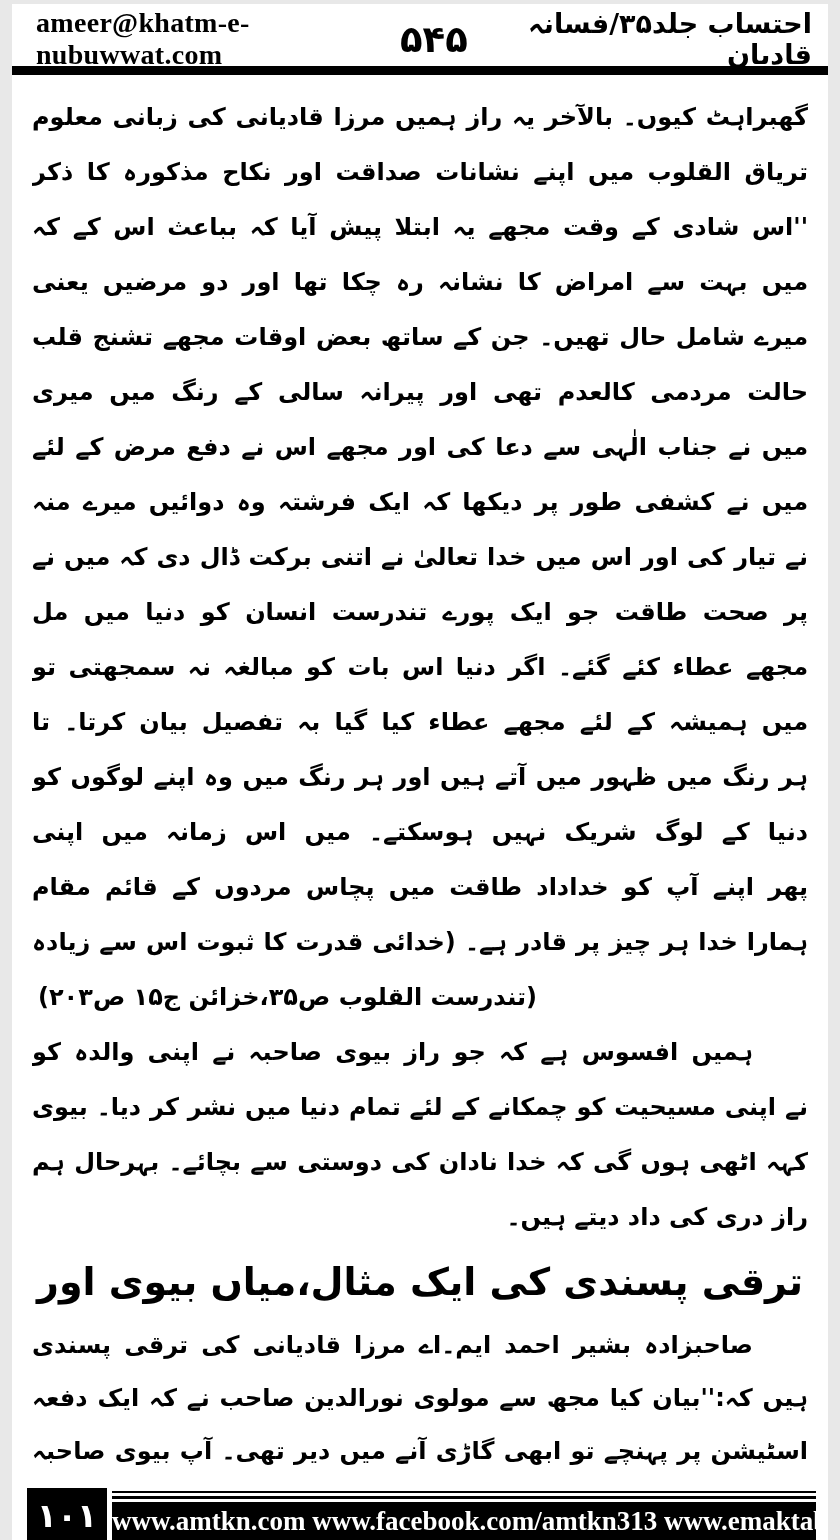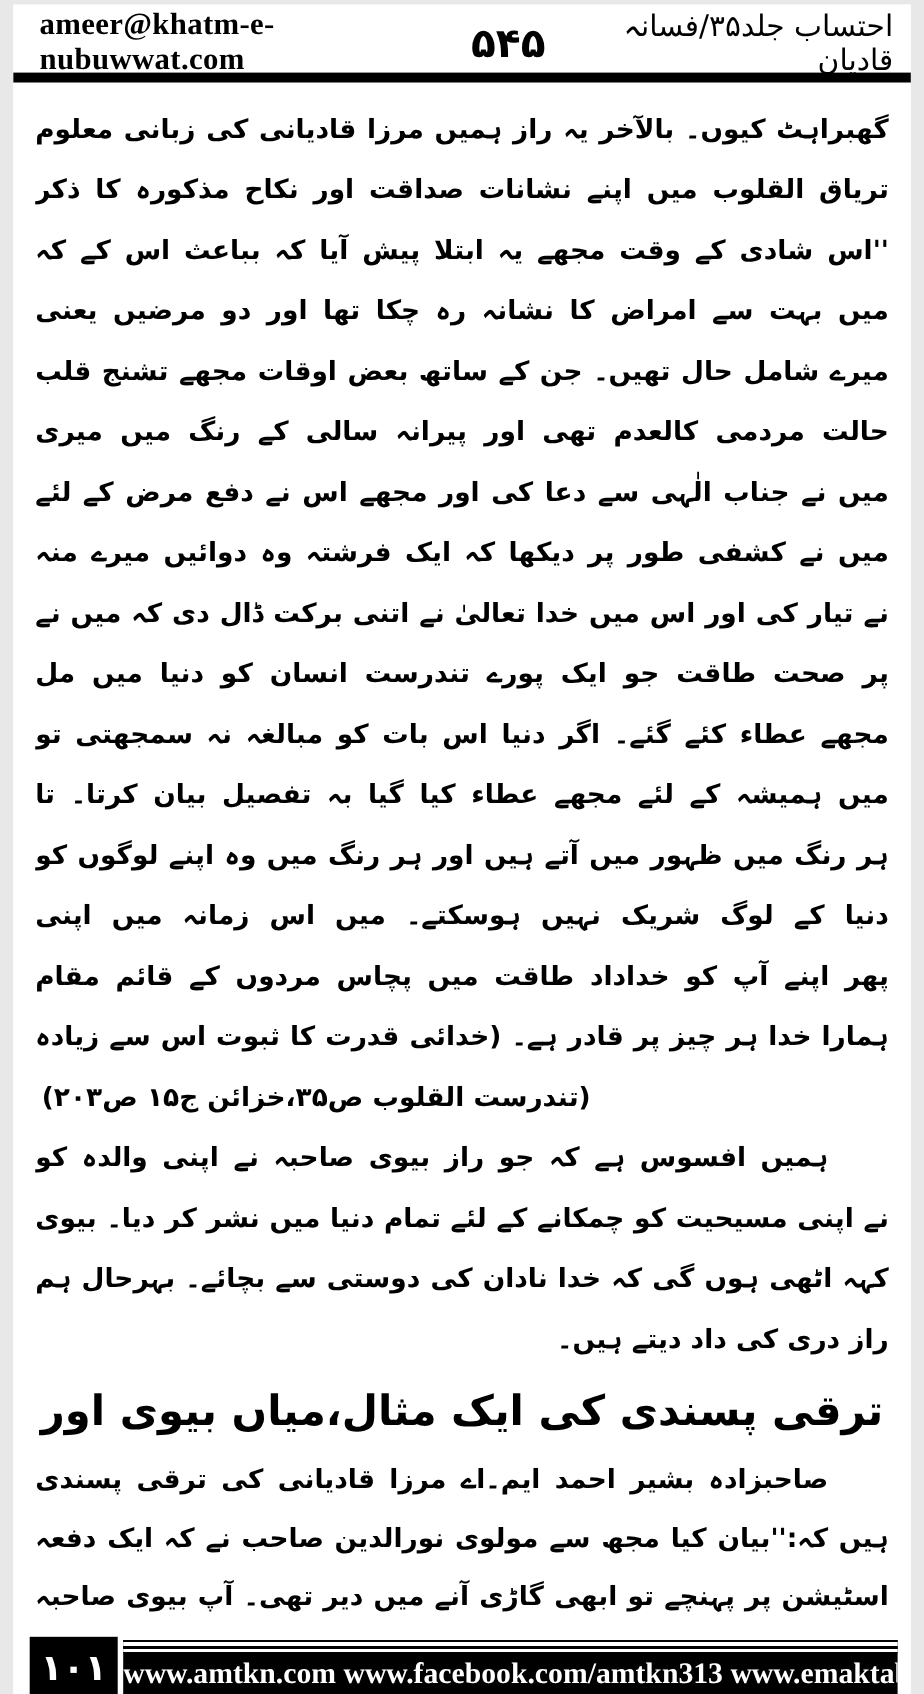--- a/index.html
+++ b/index.html
@@ -7,21 +7,21 @@
     width:816px;height:1540px;position:relative;background:#ffffff;
     color:#000;font-family:"DejaVu Sans",sans-serif;overflow:hidden;
     margin:4px auto;
   }
   
   .header{position:absolute;top:12px;left:24px;right:16px;height:46px;
     display:flex;align-items:center;justify-content:space-between;}
   .header-email{font-family:"Liberation Serif",serif;font-weight:bold;
     font-size:28px;letter-spacing:.3px;}
   .header-num{font-size:37px;font-weight:bold;direction:rtl;}
-  .header-title{font-size:27px;font-weight:normal;direction:rtl;}
+  .header-title{font-size:27px;font-weight:bold;direction:rtl;}
   .rule{position:absolute;top:62px;left:0;width:840px;height:9px;background:#000;}
   
   .content{position:absolute;top:86px;left:20px;right:20px;direction:rtl;}
   .line{
     height:55px;line-height:55px;font-size:24px;font-weight:bold;
     text-align:justify;text-align-last:justify;overflow:hidden;
   }
   .line.cite{text-align:left;text-align-last:left;padding-left:6px;}
   .line.endline{text-align:right;text-align-last:right;}
   .line.indent{padding-right:55px;}

